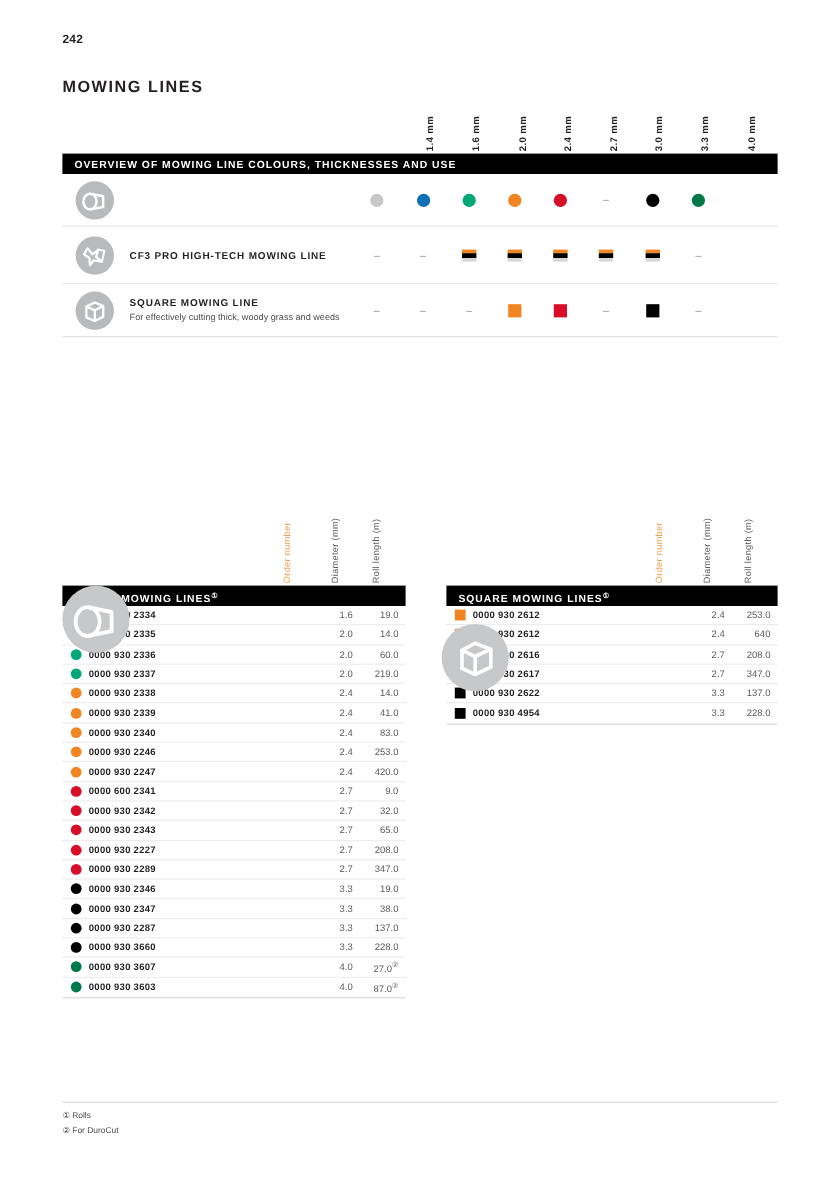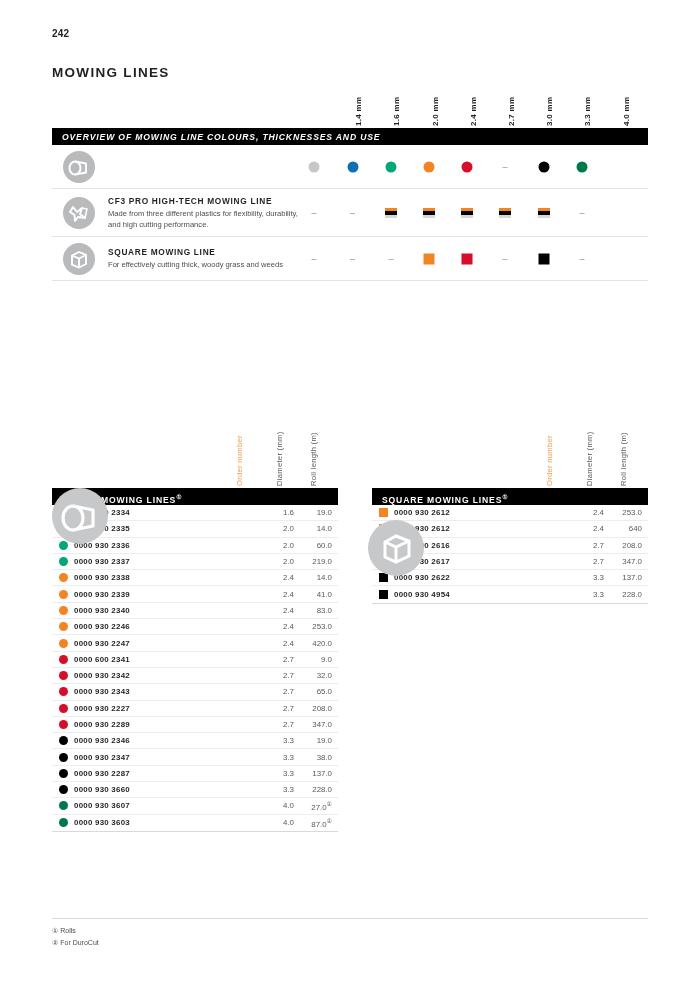--- a/index.html
+++ b/index.html
@@ -21,21 +21,21 @@
   
   .ov { position: absolute; left: 52px; top: 128px; width: 596px; }
   .ov-colhead { position: absolute; left: 52px; top: 78px; width: 596px; height: 48px; }
   .vlabel {
     position: absolute; bottom: 0; font-size: 8px; font-weight: bold;
     letter-spacing: .3px; white-space: nowrap;
     transform-origin: left bottom; transform: rotate(-90deg);
   }
   .ov-bar {
     background: #000; color: #fff; font-size: 8.6px; font-weight: bold;
-    letter-spacing: .85px; padding: 5px 0 5px 10px; height: 17px; line-height: 8px; font-style: italic;
+    letter-spacing: .85px; padding: 5px 0 5px 10px; height: 17px; line-height: 8px;
   }
   .ov-row { position: relative; display: flex; align-items: center; border-bottom: 1px solid #e3e3e3; background: #fff; }
   .ov-row.r1 { height: 44px; }
   .ov-row.r2 { height: 48px; }
   .ov-row.r3 { height: 44px; }
   .ov-icon { width: 54px; display: flex; justify-content: center; align-items: center; }
   .circ-icon { width: 32px; height: 32px; border-radius: 50%; background: #b9babc; position: relative; overflow: hidden; }
   .ov-text { padding-left: 2px; }
   .ov-name { font-size: 8.3px; font-weight: bold; letter-spacing: .7px; }
   .ov-desc { font-size: 7.6px; color: #4d4d4f; line-height: 1.45; margin-top: 2px; }
@@ -130,24 +130,20 @@
         </div>
         <div class="ov-row r2">
           <div class="ov-icon">
             <div class="circ-icon"><svg width="32" height="32" viewBox="0 0 32 32">
                 <path d="M10 10 L14 15 L19 11 L17 17 L22 21 L15 20 L12 24 L11.5 18 L7 15 Z" fill="none" stroke="#ffffff" stroke-width="1.9" stroke-linejoin="round"></path>
                 <path d="M19 11 L24 12 L22 21" fill="none" stroke="#ffffff" stroke-width="1.6"></path>
               </svg></div>
           </div>
           <div class="ov-text">
             <div class="ov-name">CF3 PRO HIGH-TECH MOWING LINE</div>
-            <div class="ov-desc">
-              <div>Made from three different plastics for flexibility, durability,</div>
-              <div>and high cutting performance.</div>
-            </div>
           </div>
           <div class="swatch-layer">
             <div class="sw" style="left: 262px;">
               <div class="dash">–</div>
             </div>
             <div class="sw" style="left: 300.5px;">
               <div class="dash">–</div>
             </div>
             <div class="sw" style="left: 339px;">
               <div class="cf3">

